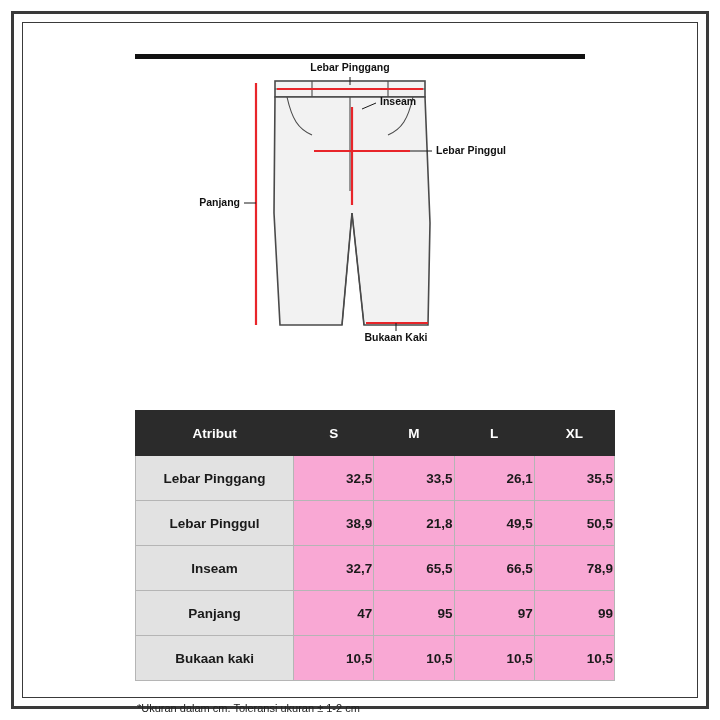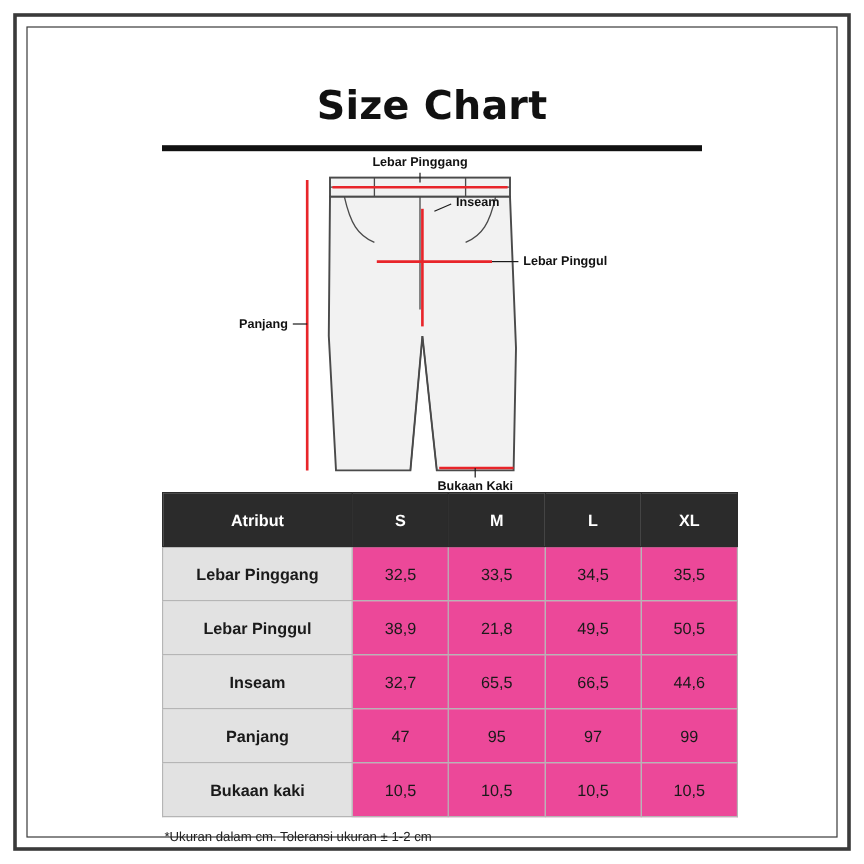--- a/index.html
+++ b/index.html
@@ -101,43 +101,43 @@
     font-weight: bold;
     font-size: 13.5px;
     border: 1px solid #2b2b2b;
   }
   table.size-table tbody td.attr {
     background: #e2e2e2;
     font-weight: bold;
     text-align: center;
   }
   table.size-table tbody td.val {
-    background: #ec4899;
-    font-weight: normal;
+    background: #f9a8d4;
+    font-weight: bold;
+    text-align: right;
   }
   col.c-attr { width: 33%; }
   col.c-size { width: 16.75%; }
   .footnote {
-    margin-top: 11px;
+    margin-top: 21px;
     font-size: 11px;
     color: #222222;
     text-align: left;
     padding-left: 2px;
   }
 </style>
 </head>
 <body>
 
 <div class="page">
   <div class="frame-outer"></div>
   <div class="frame-inner"></div>
 
   <div class="content">
 
-    <div class="title">Size Chart</div>
     <div class="title-rule"></div>
 
     <div class="illus">
       <svg width="560" height="280" viewBox="0 0 560 280" xmlns="http://www.w3.org/2000/svg">
 
         <g stroke="#4a4a4a" stroke-width="1.6" fill="#f2f2f2">
 
           <rect x="195" y="18" width="150" height="16"></rect>
 
           <path d="M195,34 L345,34 L350,160 L348,262 L284,262 L272,150 L262,262 L200,262 L194,150 Z"></path>
@@ -199,36 +199,36 @@
             <th>M</th>
             <th>L</th>
             <th>XL</th>
           </tr>
         </thead>
         <tbody>
           <tr>
             <td class="attr">Lebar Pinggang</td>
             <td class="val">32,5</td>
             <td class="val">33,5</td>
-            <td class="val">34,5</td>
+            <td class="val">26,1</td>
             <td class="val">35,5</td>
           </tr>
           <tr>
             <td class="attr">Lebar Pinggul</td>
             <td class="val">38,9</td>
             <td class="val">21,8</td>
             <td class="val">49,5</td>
             <td class="val">50,5</td>
           </tr>
           <tr>
             <td class="attr">Inseam</td>
             <td class="val">32,7</td>
             <td class="val">65,5</td>
             <td class="val">66,5</td>
-            <td class="val">44,6</td>
+            <td class="val">78,9</td>
           </tr>
           <tr>
             <td class="attr">Panjang</td>
             <td class="val">47</td>
             <td class="val">95</td>
             <td class="val">97</td>
             <td class="val">99</td>
           </tr>
           <tr>
             <td class="attr">Bukaan kaki</td>

